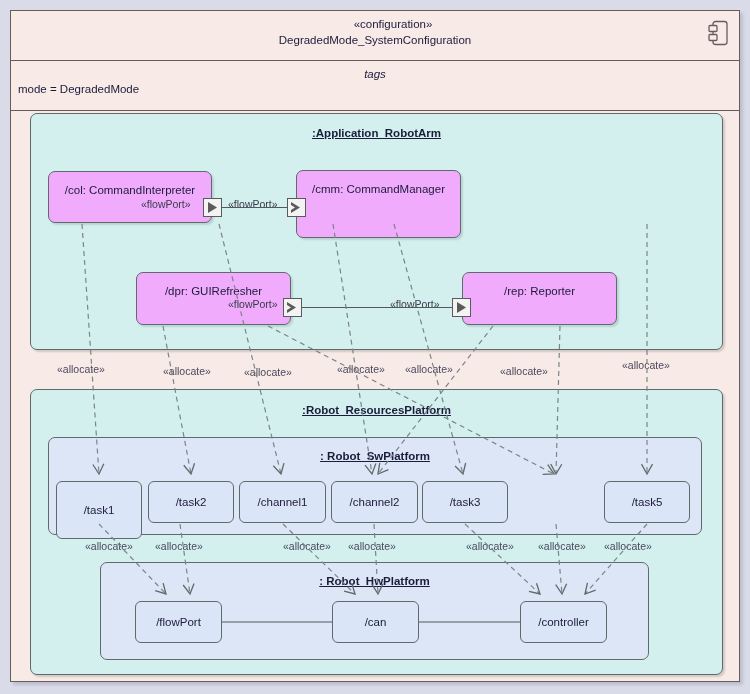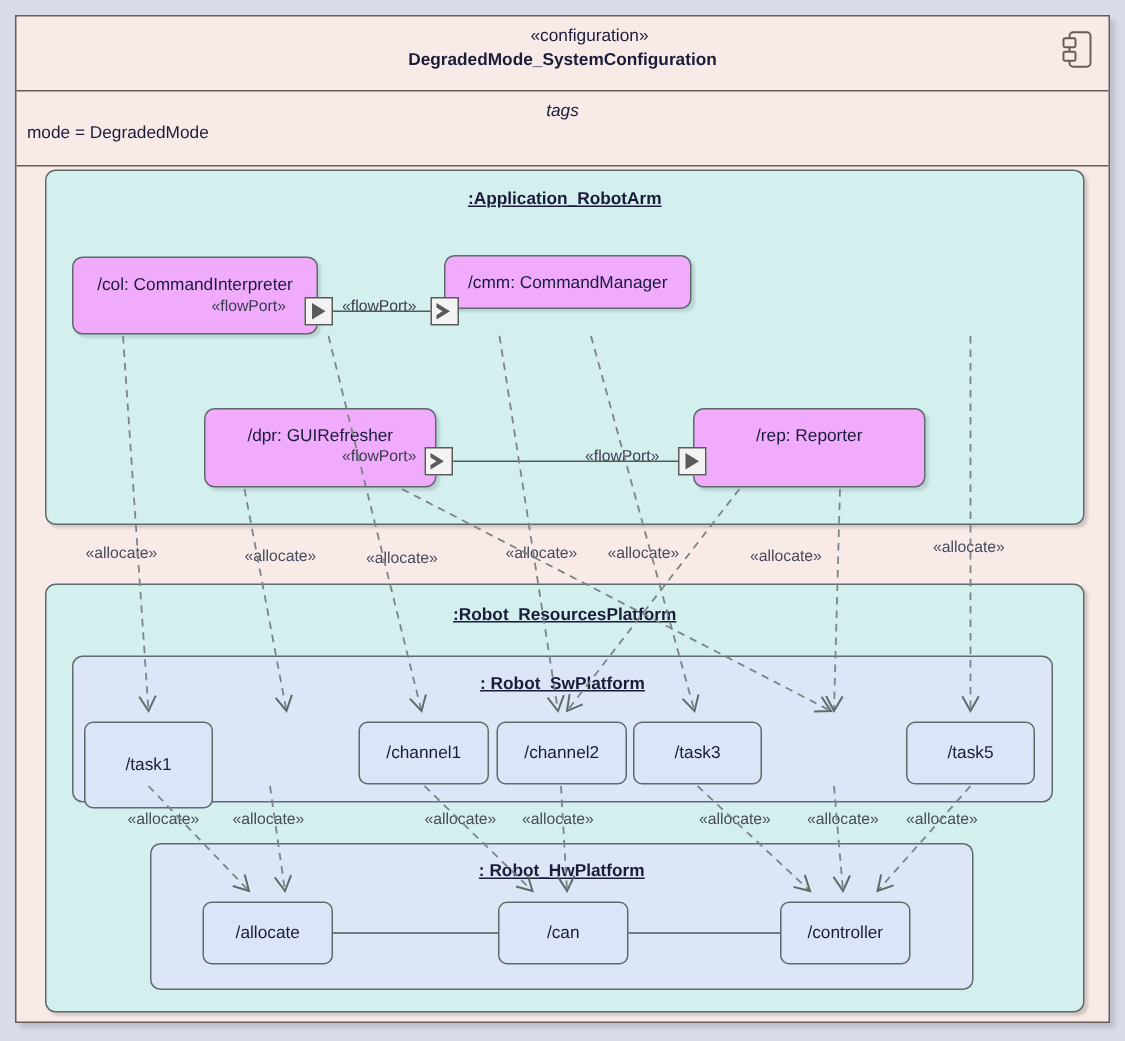--- a/index.html
+++ b/index.html
@@ -48,21 +48,21 @@
   }
   .stereotype {
     margin-top: 6px;
     font-size: 11.5px;
     color: #1b1b3a;
     line-height: 15px;
     margin-left: 36px;
   }
   .config-name {
     font-size: 11.5px;
-    font-weight: bold;
+    font-weight: normal;
     color: #1b1b3a;
     line-height: 16px;
   }
   .comp-icon {
     position: absolute;
     right: 9px; top: 9px;
     width: 22px; height: 26px;
   }
   .tags-section {
     position: absolute;
@@ -208,21 +208,21 @@
   </div>
 
   <div class="part-box" style="left:30px; top:113px; width:693px; height:237px;">
     <div class="part-title" style="top:13px;">:Application_RobotArm</div>
   </div>
 
   <div class="comp-box" style="left:48px; top:171px; width:164px; height:52px;">
     <div class="comp-label topal">/col: CommandInterpreter</div>
   </div>
 
-  <div class="comp-box" style="left:296px; top:170px; width:165px; height:36px;">
+  <div class="comp-box" style="left:296px; top:170px; width:165px; height:68px;">
     <div class="comp-label topal">/cmm: CommandManager</div>
   </div>
 
 
   <div class="comp-box" style="left:136px; top:272px; width:155px; height:53px;">
     <div class="comp-label topal">/dpr: GUIRefresher</div>
   </div>
 
   <div class="comp-box" style="left:462px; top:272px; width:155px; height:53px;">
     <div class="comp-label topal">/rep: Reporter</div>
@@ -260,39 +260,42 @@
     <div class="part-title" style="top:14px;">:Robot_ResourcesPlatform</div>
   </div>
 
   <div class="sw-box" style="left:48px; top:437px; width:654px; height:98px;">
     <div class="sw-title" style="top:12px; text-decoration:underline;">: Robot_SwPlatform</div>
   </div>
 
   <div class="leaf-box" style="left:56px; top:481px; width:86px; height:58px;">
     <div class="leaf-label">/task1</div>
   </div>
+  <div class="leaf-box" style="left:148px; top:481px; width:86px; height:42px;">
+    <div class="leaf-label">/task2</div>
+  </div>
   <div class="leaf-box" style="left:239px; top:481px; width:87px; height:42px;">
     <div class="leaf-label">/channel1</div>
   </div>
   <div class="leaf-box" style="left:331px; top:481px; width:87px; height:42px;padding-left:47px;">
     <div class="leaf-label">/channel2</div>
   </div>
   <div class="leaf-box" style="left:422px; top:481px; width:86px; height:42px;">
     <div class="leaf-label">/task3</div>
   </div>
   <div class="leaf-box" style="left:604px; top:481px; width:86px; height:42px;">
     <div class="leaf-label">/task5</div>
   </div>
 
   <div class="sw-box" style="left:100px; top:562px; width:549px; height:98px;">
     <div class="sw-title" style="top:12px; text-decoration:underline;">: Robot_HwPlatform</div>
   </div>
 
   <div class="leaf-box" style="left:135px; top:601px; width:87px; height:42px;">
-    <div class="leaf-label">/allocate</div>
+    <div class="leaf-label">/flowPort</div>
   </div>
   <div class="leaf-box" style="left:332px; top:601px; width:87px; height:42px;">
     <div class="leaf-label">/can</div>
   </div>
   <div class="leaf-box" style="left:520px; top:601px; width:87px; height:42px;">
     <div class="leaf-label">/controller</div>
   </div>
 
   <div class="alloc-label" style="left:57px;  top:363px;">«allocate»</div>
   <div class="alloc-label" style="left:163px; top:365px;">«allocate»</div>

